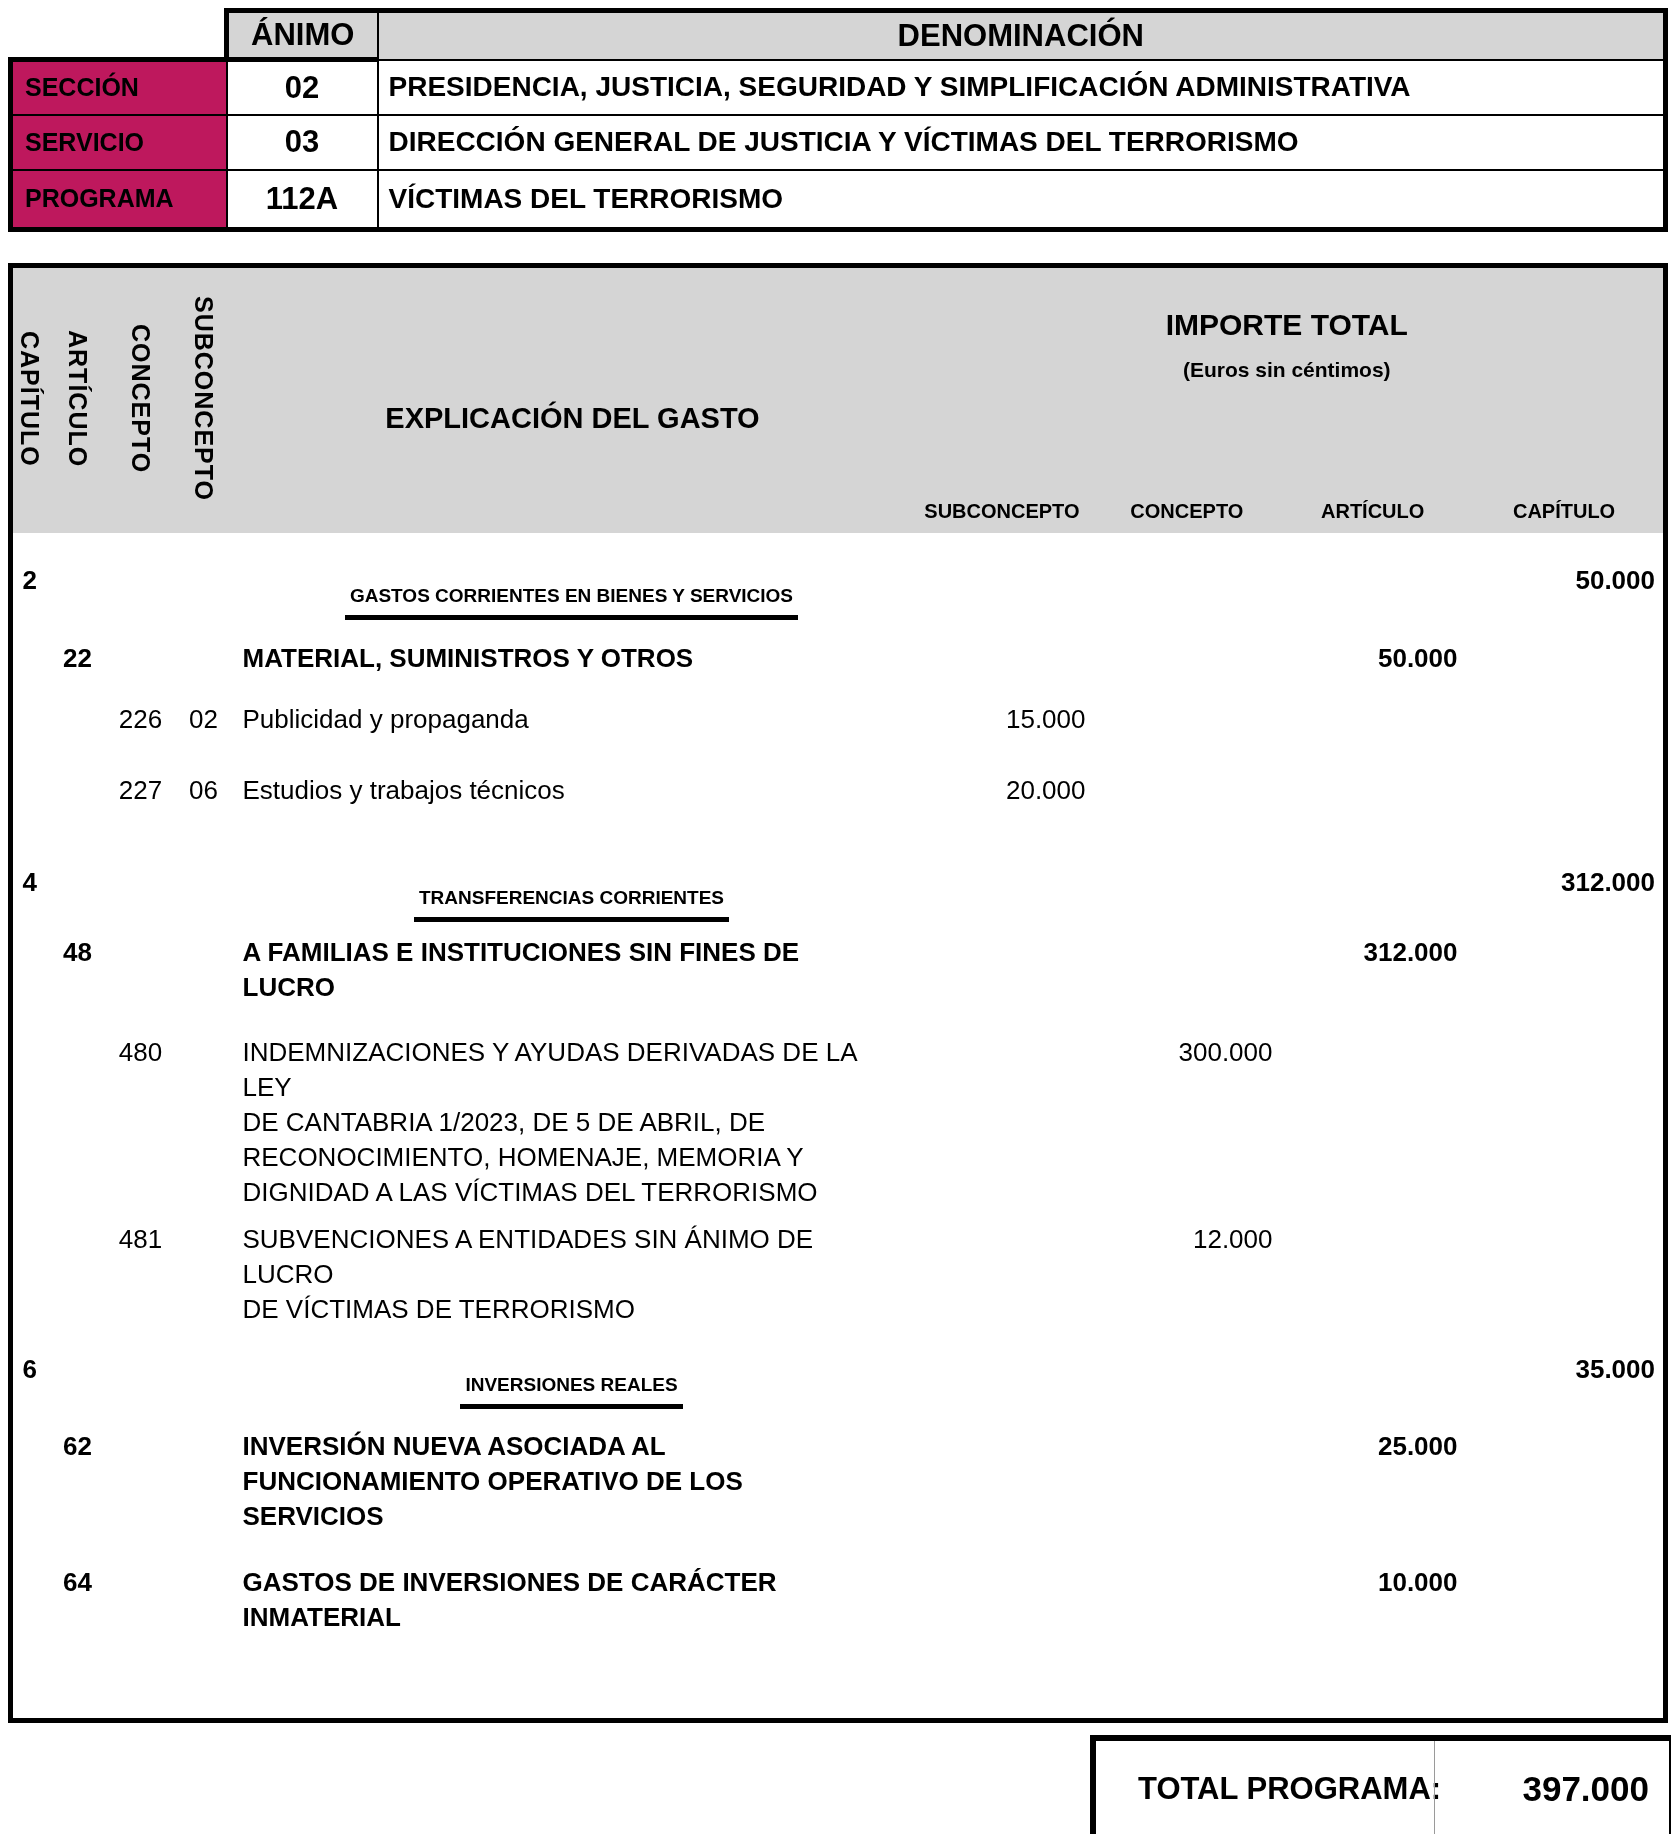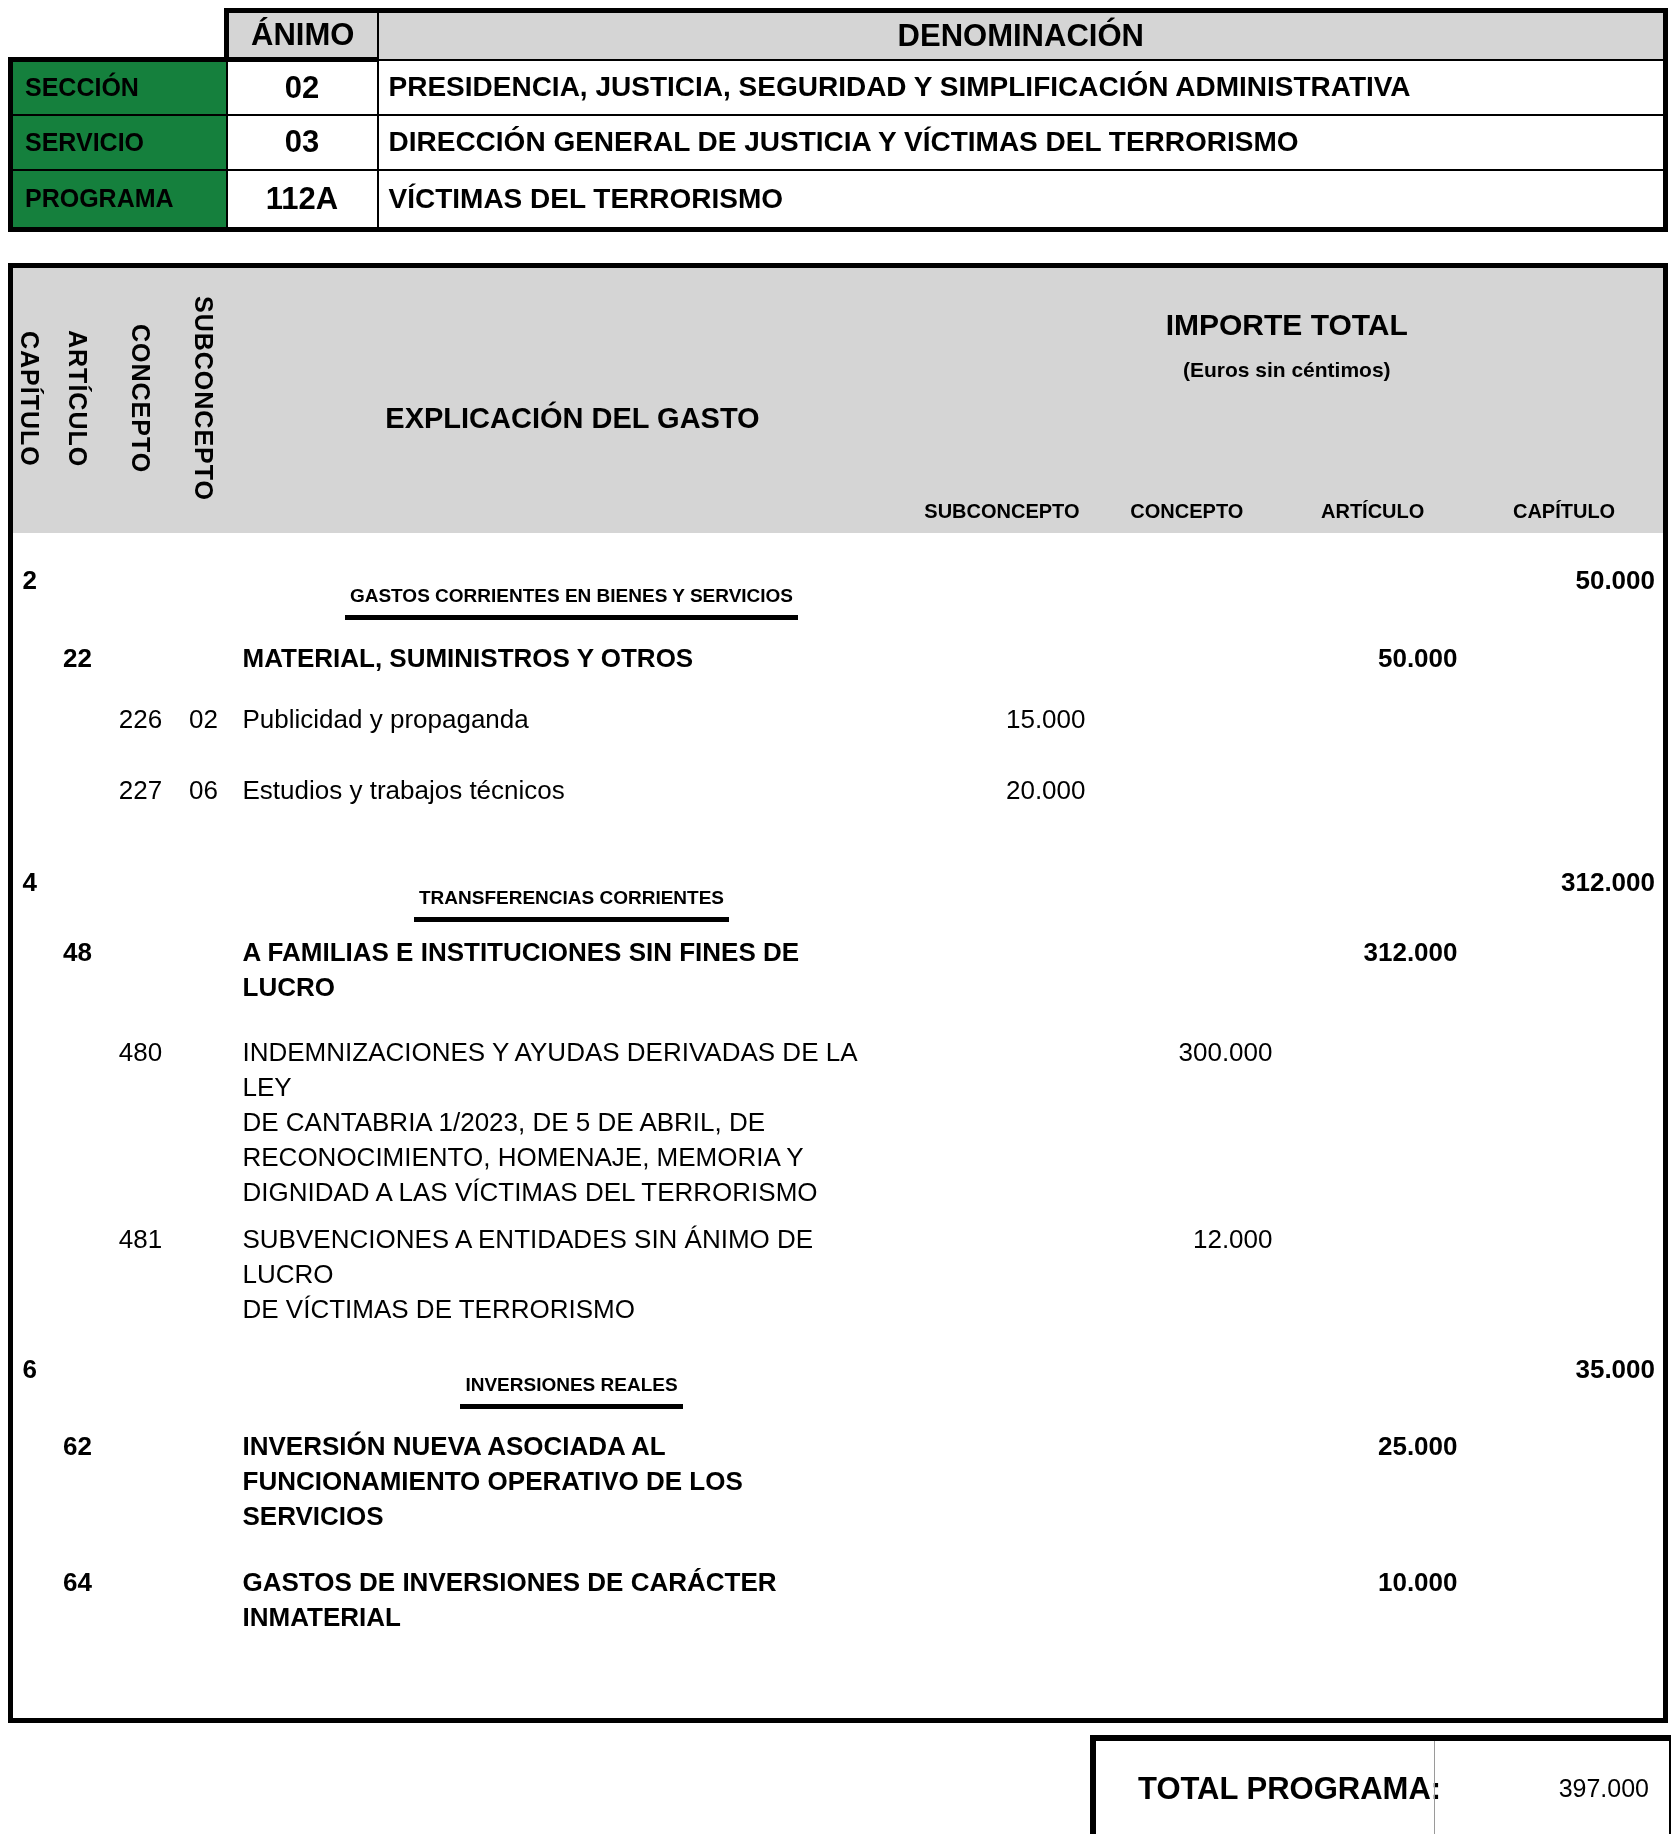--- a/index.html
+++ b/index.html
@@ -7,21 +7,21 @@
   .page{position:relative;width:1671px;height:1834px;background:#fff;overflow:hidden;}
 
   
   table{border-collapse:collapse;table-layout:fixed;}
   td{padding:0;box-sizing:border-box;}
   .toptbl{position:absolute;left:8px;top:8px;width:1655px;}
   .toptbl td{border:2px solid #000;}
   .toptbl td.blank{border:none;background:#fff;}
   .toptbl .gray{background:#d5d5d5;}
   .toptbl .th{font-weight:700;font-size:31px;text-align:center;}
-  .toptbl .lbl{font-weight:700;font-size:25px;padding-left:12px;background:#15803d;}
+  .toptbl .lbl{font-weight:700;font-size:25px;padding-left:12px;background:#be185d;}
   .toptbl .codeval{font-weight:700;font-size:31px;text-align:center;}
   .toptbl .denval{font-weight:700;font-size:28px;padding-left:10px;}
   .toptbl .bt5{border-top:5px solid #000;}
   .toptbl .bl5{border-left:5px solid #000;}
   .toptbl .brr5{border-right:5px solid #000;}
   .toptbl .bb5{border-bottom:5px solid #000;}
 
   
   .mt{position:absolute;left:8px;top:263px;width:1655px;border:5px solid #000;}
   .mt td{border:none;}
@@ -50,21 +50,21 @@
   .num{text-align:right;padding-right:8px;font-size:26px;line-height:35px;}
   .exp{padding-left:8px;padding-right:10px;font-size:26px;line-height:35px;white-space:pre-line;}
   .ctr{text-align:center;}
   .stitle{font-weight:700;font-size:19px;border-bottom:5px solid #000;
           padding:0 5px 3px 5px;display:inline-block;line-height:32px;}
 
   
   .totalbox{position:absolute;left:1090px;top:1735px;width:573px;height:95px;
             border:6px solid #000;display:flex;align-items:center;background:#fff;}
   .totalbox .tlabel{font-weight:700;font-size:31px;padding-left:22px;margin-left:20px;}
-  .totalbox .tvalue{flex:1;font-weight:400;font-size:25px;text-align:right;padding-right:20px;}
+  .totalbox .tvalue{flex:1;font-weight:700;font-size:35px;text-align:right;padding-right:20px;}
   .tdivider{position:absolute;left:338px;top:0;width:1px;height:100%;background:#9a9a9a;}
 </style>
 </head>
 <body>
 
 <div class="page">
 
   <table class="toptbl">
     <colgroup>
         <col style="width:216px">

